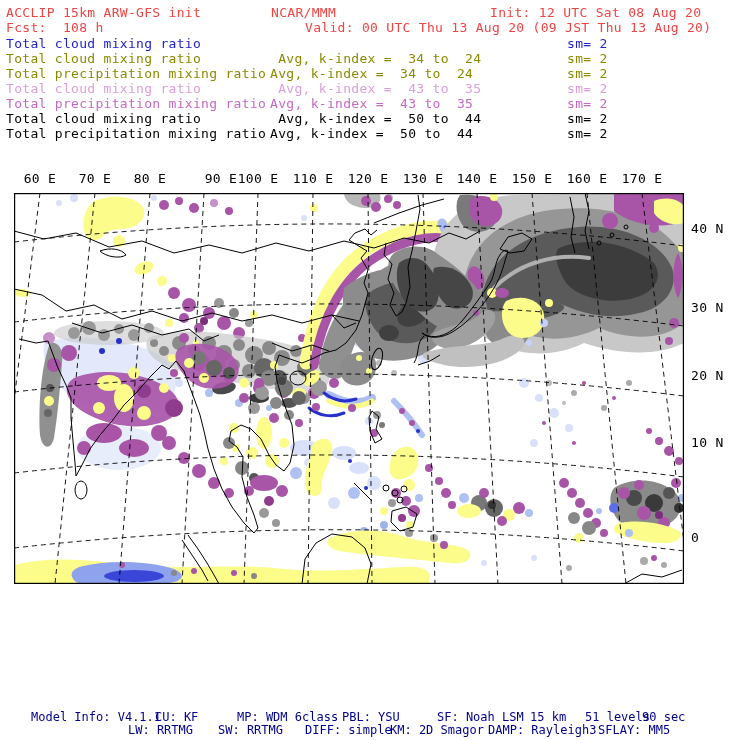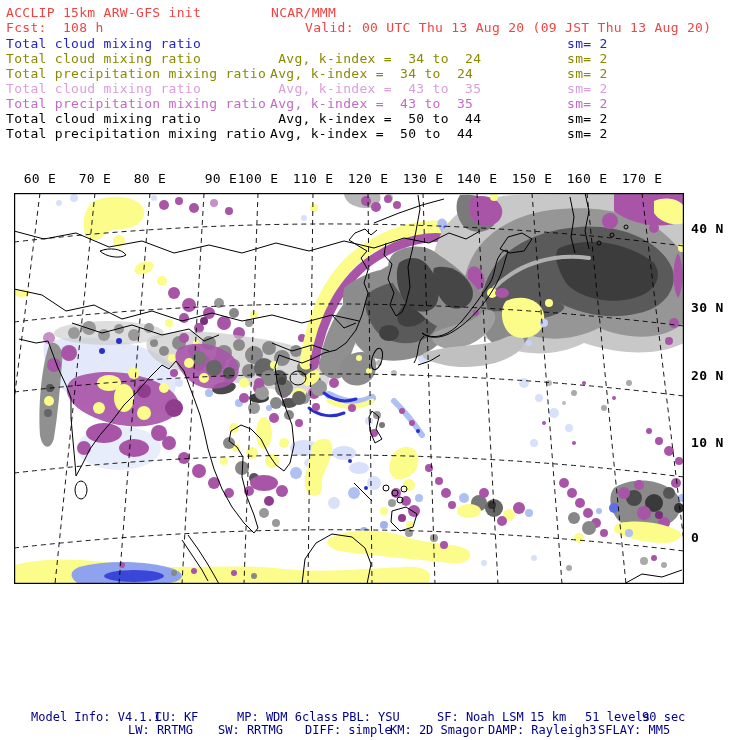--- a/index.html
+++ b/index.html
@@ -5,30 +5,31 @@
   html,body{margin:0;padding:0;background:#ffffff;}
   #stage{position:relative;width:740px;height:740px;background:#ffffff;overflow:hidden;
          font-family:"DejaVu Sans Mono", monospace;}
   .t{position:absolute;white-space:pre;font-size:13px;line-height:14px;color:#ef4444;letter-spacing:0.3px;}
   .row-blue{color:#2222CC;}
   .row-olive{color:#8A8A00;}
   .row-lorchid{color:#DA9EDA;}
   .row-orchid{color:#C568C5;}
   .row-black{color:#000000;}
   .lonlab{position:absolute;top:171px;font-size:13px;letter-spacing:0.3px;transform:translateX(-50%);white-space:pre;}
-  .latlab{position:absolute;left:691px;font-size:13px;letter-spacing:0.3px;white-space:pre;font-weight:bold;}
+  .latlab{position:absolute;left:691px;font-size:13px;letter-spacing:0.3px;white-space:pre;}
   .foot{position:absolute;font-size:12px;white-space:pre;color:#00008B;letter-spacing:0px;}
   #map{position:absolute;left:14px;top:193px;}
 </style>
 </head>
 <body>
 <div id="stage">
 
 <div class="t" style="left:6px;top:6px">ACCLIP 15km ARW-GFS init</div>
 <div class="t" style="left:271px;top:6px">NCAR/MMM</div>
+<div class="t" style="left:490px;top:6px">Init: 12 UTC Sat 08 Aug 20</div>
 <div class="t" style="left:6px;top:21px">Fcst:  108 h</div>
 <div class="t" style="left:305px;top:21px">Valid: 00 UTC Thu 13 Aug 20 (09 JST Thu 13 Aug 20)</div>
 
 <div class="t row-blue" style="left:6px;top:37px">Total cloud mixing ratio</div>
 <div class="t row-blue" style="left:567px;top:37px">sm= 2</div>
 
 <div class="t row-olive" style="left:6px;top:52px">Total cloud mixing ratio</div>
 <div class="t row-olive" style="left:270px;top:52px"> Avg, k-index =  34 to  24</div>
 <div class="t row-olive" style="left:567px;top:52px">sm= 2</div>
 

